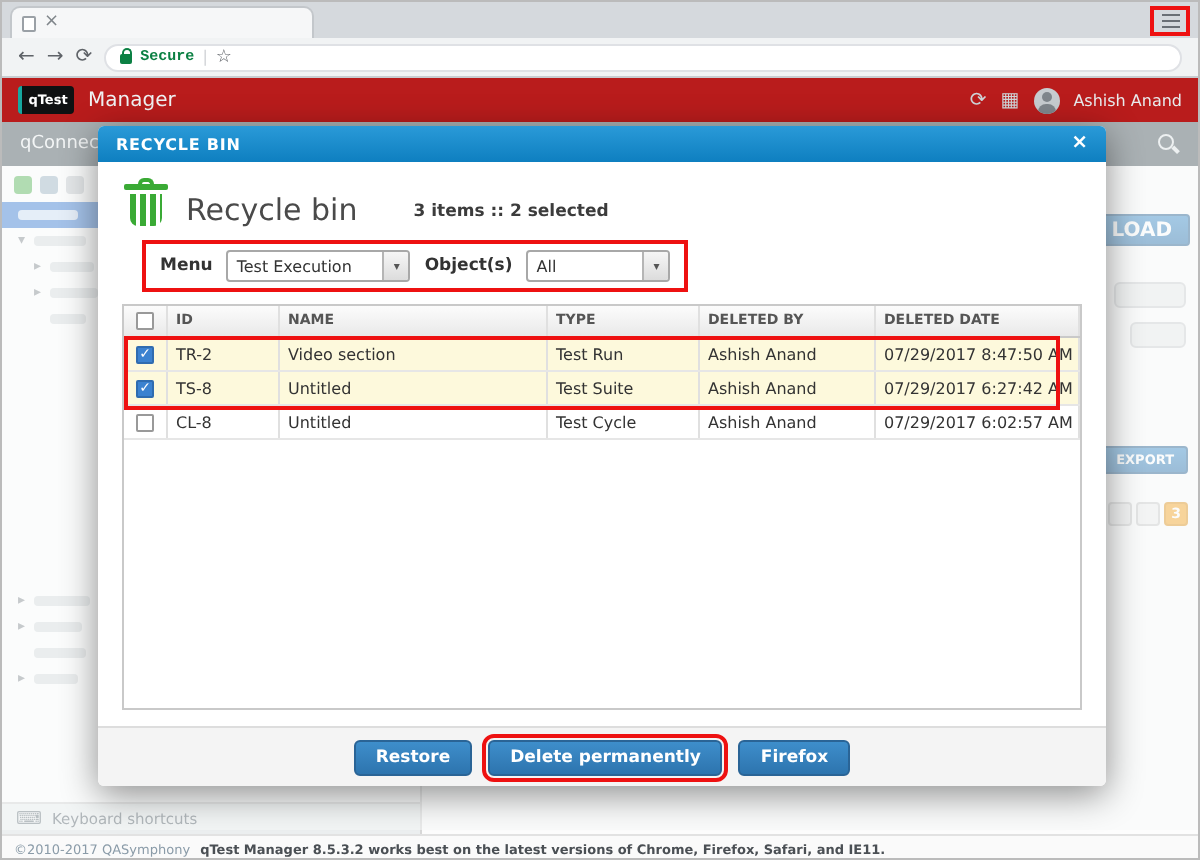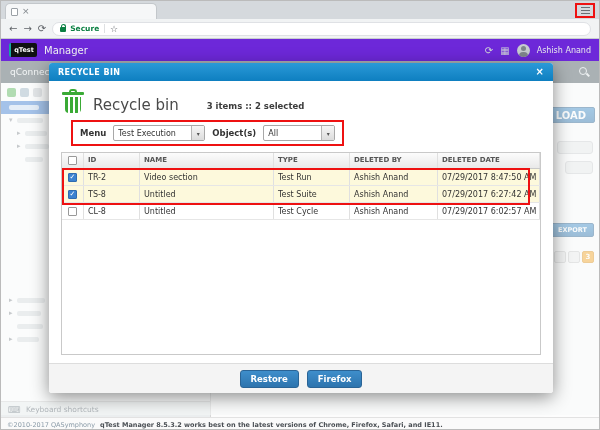--- a/index.html
+++ b/index.html
@@ -17,27 +17,27 @@
                      display:flex; align-items:center; justify-content:center; }
   .hamburger { width:9px; height:7px; background:repeating-linear-gradient(#6a6f75 0 1px, transparent 1px 3px); }
 
   .addressbar { height:20px; background:#f1f3f4; border-bottom:1px solid #c8ccd0; display:flex; align-items:center; gap:6px; padding:0 8px; }
   .nav-ic { font-size:10px; color:#5f6368; line-height:10px; }
   .urlbox { flex:1; height:14px; background:#fff; border:1px solid #dfe1e5; border-radius:7px;
             display:flex; align-items:center; gap:4px; padding:0 7px; overflow:hidden; }
   .lock { position:relative; width:6px; height:5px; background:#0b8043; border-radius:1px; margin-top:2px; }
   .lock::before { content:""; position:absolute; top:-3px; left:1px; width:3px; height:3px;
                   border:1px solid #0b8043; border-bottom:none; border-radius:3px 3px 0 0; }
-  .secure { font-size:7.5px; font-weight:bold; color:#0b8043; }
+  .secure { font-size:7.5px; font-weight:bold; color:#0b8043;font-family:Liberation Mono, monospace; }
   .url-sep { color:#d0d3d6; font-size:8px; }
   .url { font-size:7.5px; color:#5f6368; white-space:nowrap; overflow:hidden; flex:1; }
   .star { font-size:9px; color:#5f6368; }
 
   
-  .app-header { height:22px; background:#6d28d9; display:flex; align-items:center; gap:7px; padding:0 8px; }
+  .app-header { height:22px; background:#b91c1c; display:flex; align-items:center; gap:7px; padding:0 8px; }
   .qlogo { width:28px; height:14px; background:#0f1112; border-radius:2px; color:#fff; font-size:6.5px; font-weight:bold;
            display:flex; align-items:center; justify-content:center; border-left:2px solid #16a8a0; }
   .product { color:#f0f2f3; font-size:10px; }
   .spacer { flex:1; }
   .hdr-ic { color:#cfd4d8; font-size:10px; }
   .avatar { position:relative; width:13px; height:13px; border-radius:50%; background:#c7ccd0; overflow:hidden; }
   .avatar::before { content:""; position:absolute; top:2px; left:4px; width:5px; height:5px; border-radius:50%; background:#7f868c; }
   .avatar::after { content:""; position:absolute; top:8px; left:2px; width:9px; height:6px; border-radius:4px 4px 0 0; background:#7f868c; }
   .username { color:#e8ebed; font-size:8px; }
 
@@ -313,17 +313,18 @@
           <span class="cell">07/29/2017 6:02:57 AM</span>
         </div>
 
         <div class="tfill"></div>
         <div class="rows-ann ann"></div>
       </div>
     </div>
 
     <div class="mfoot">
       <button class="btn">Restore</button>
+      <button class="btn annotated">Delete permanently</button>
       <button class="btn">Firefox</button>
     </div>
   </div>
 
 </div>
 
 </body></html>

